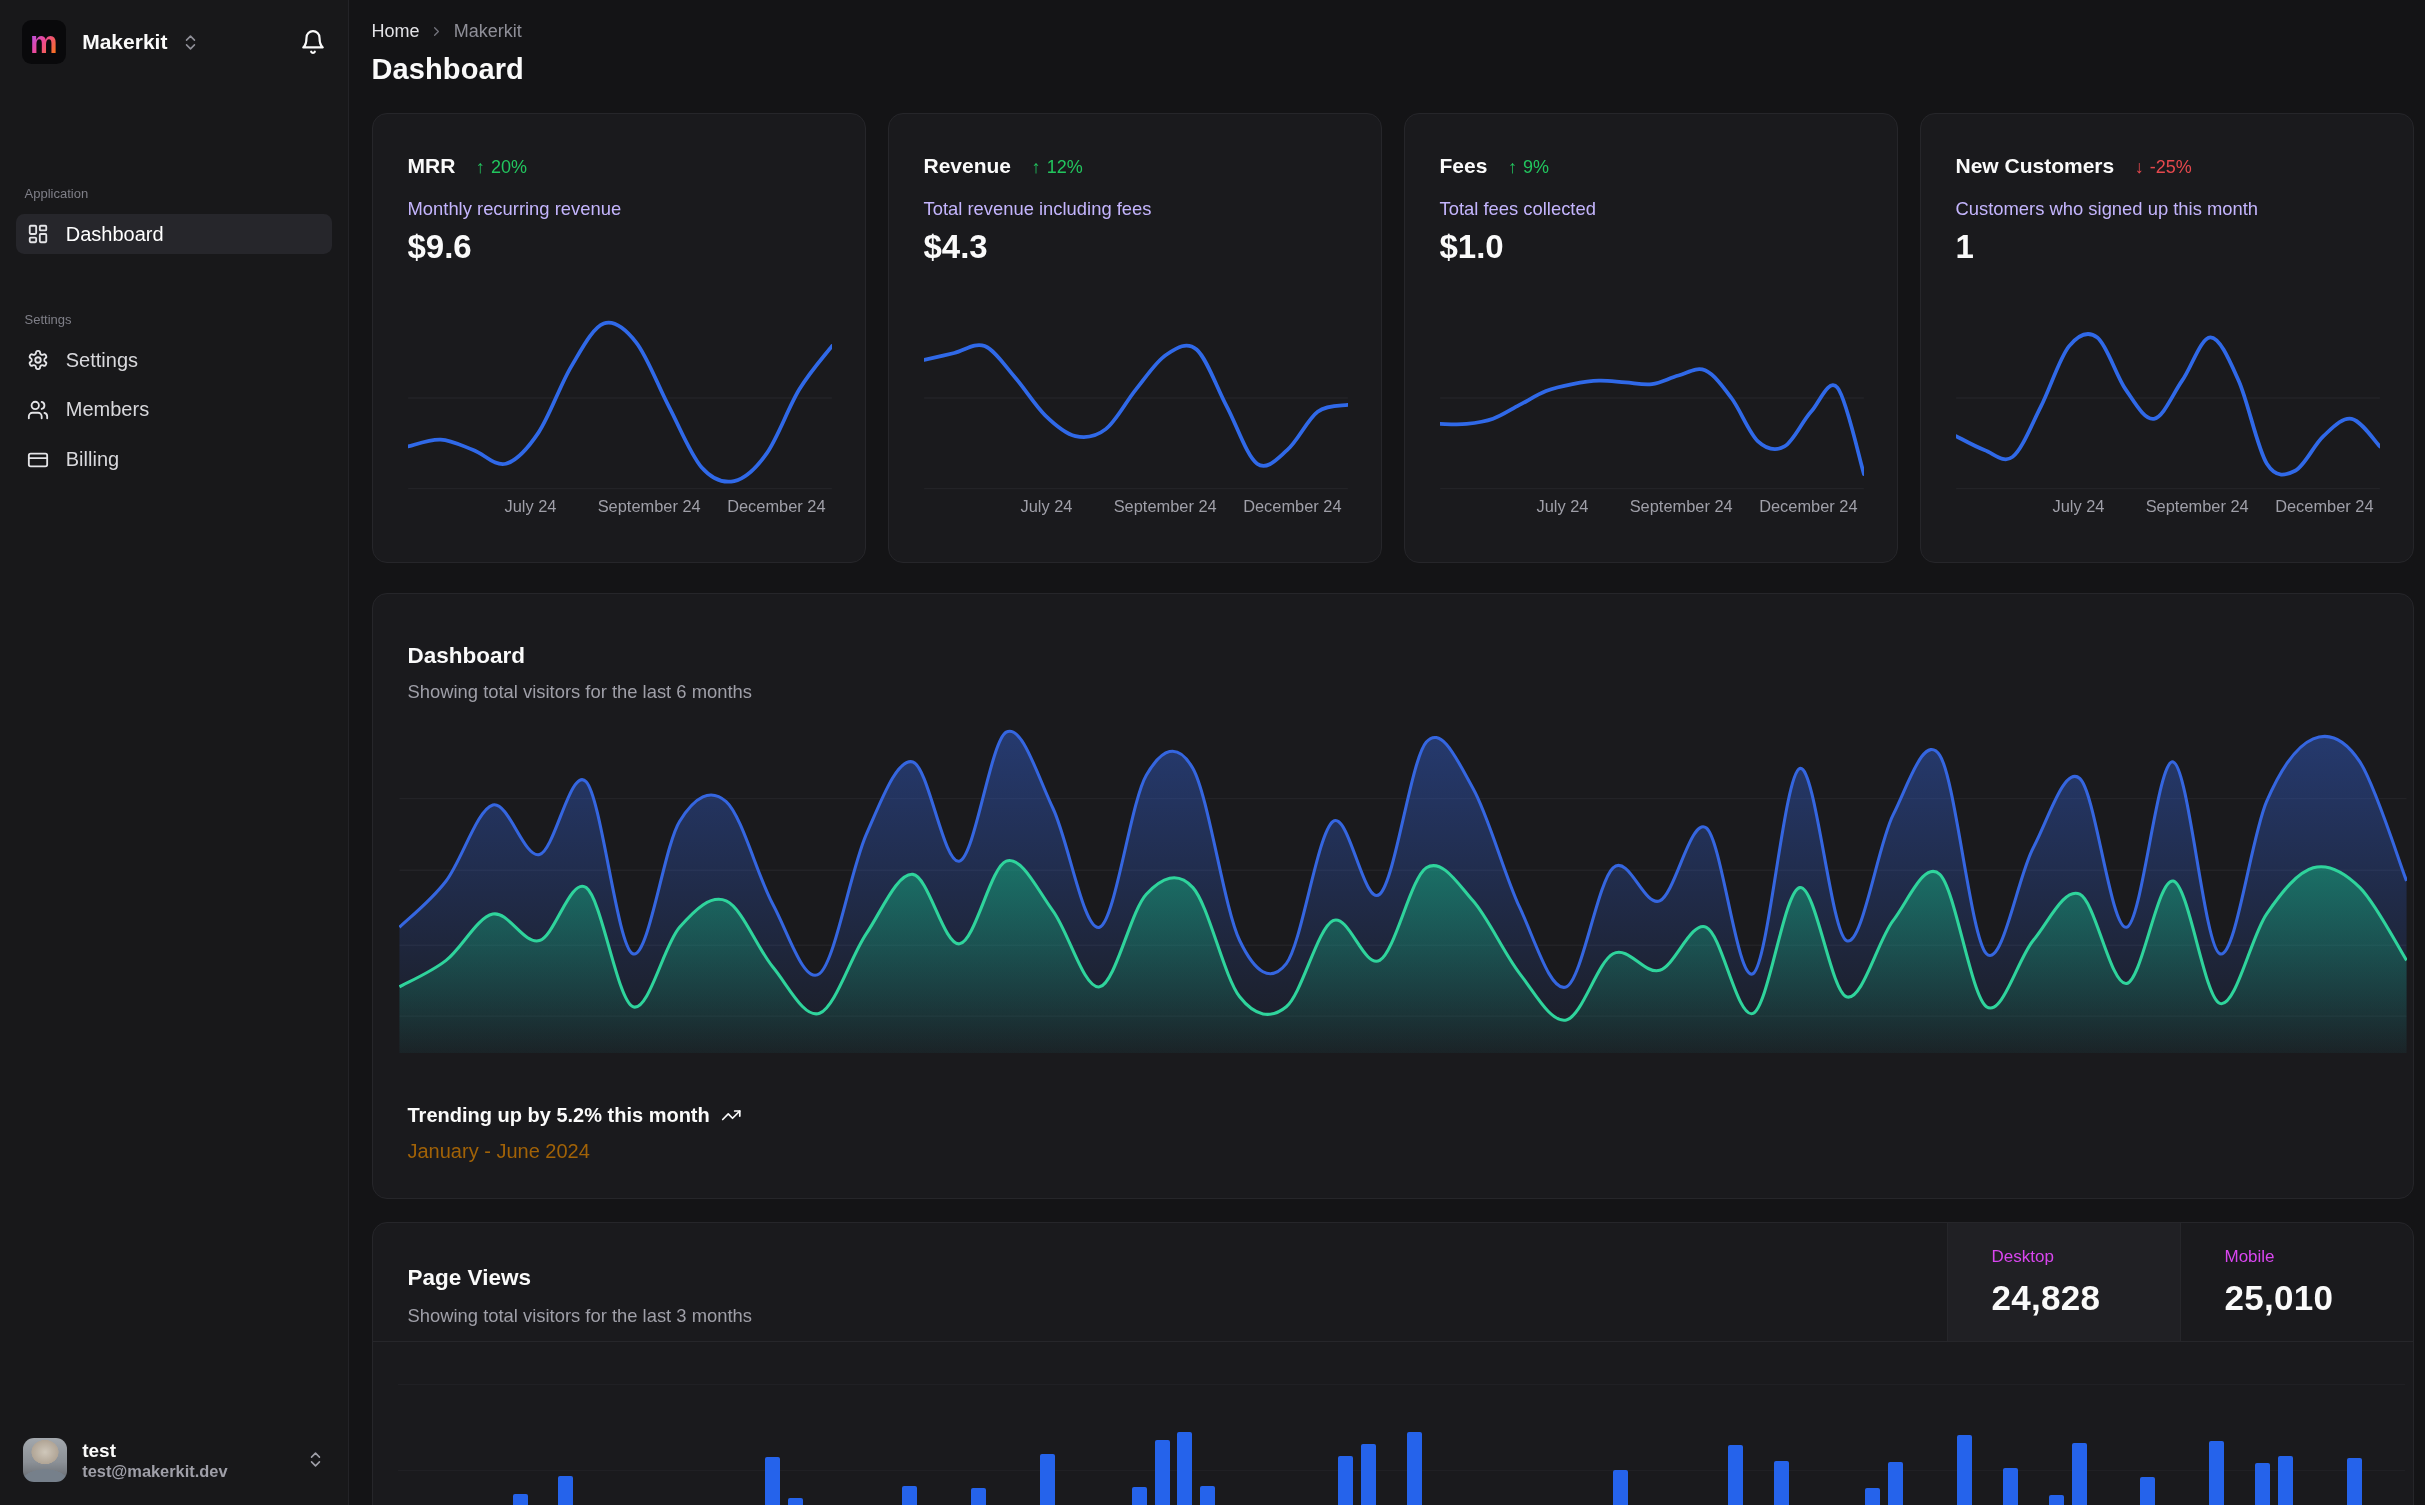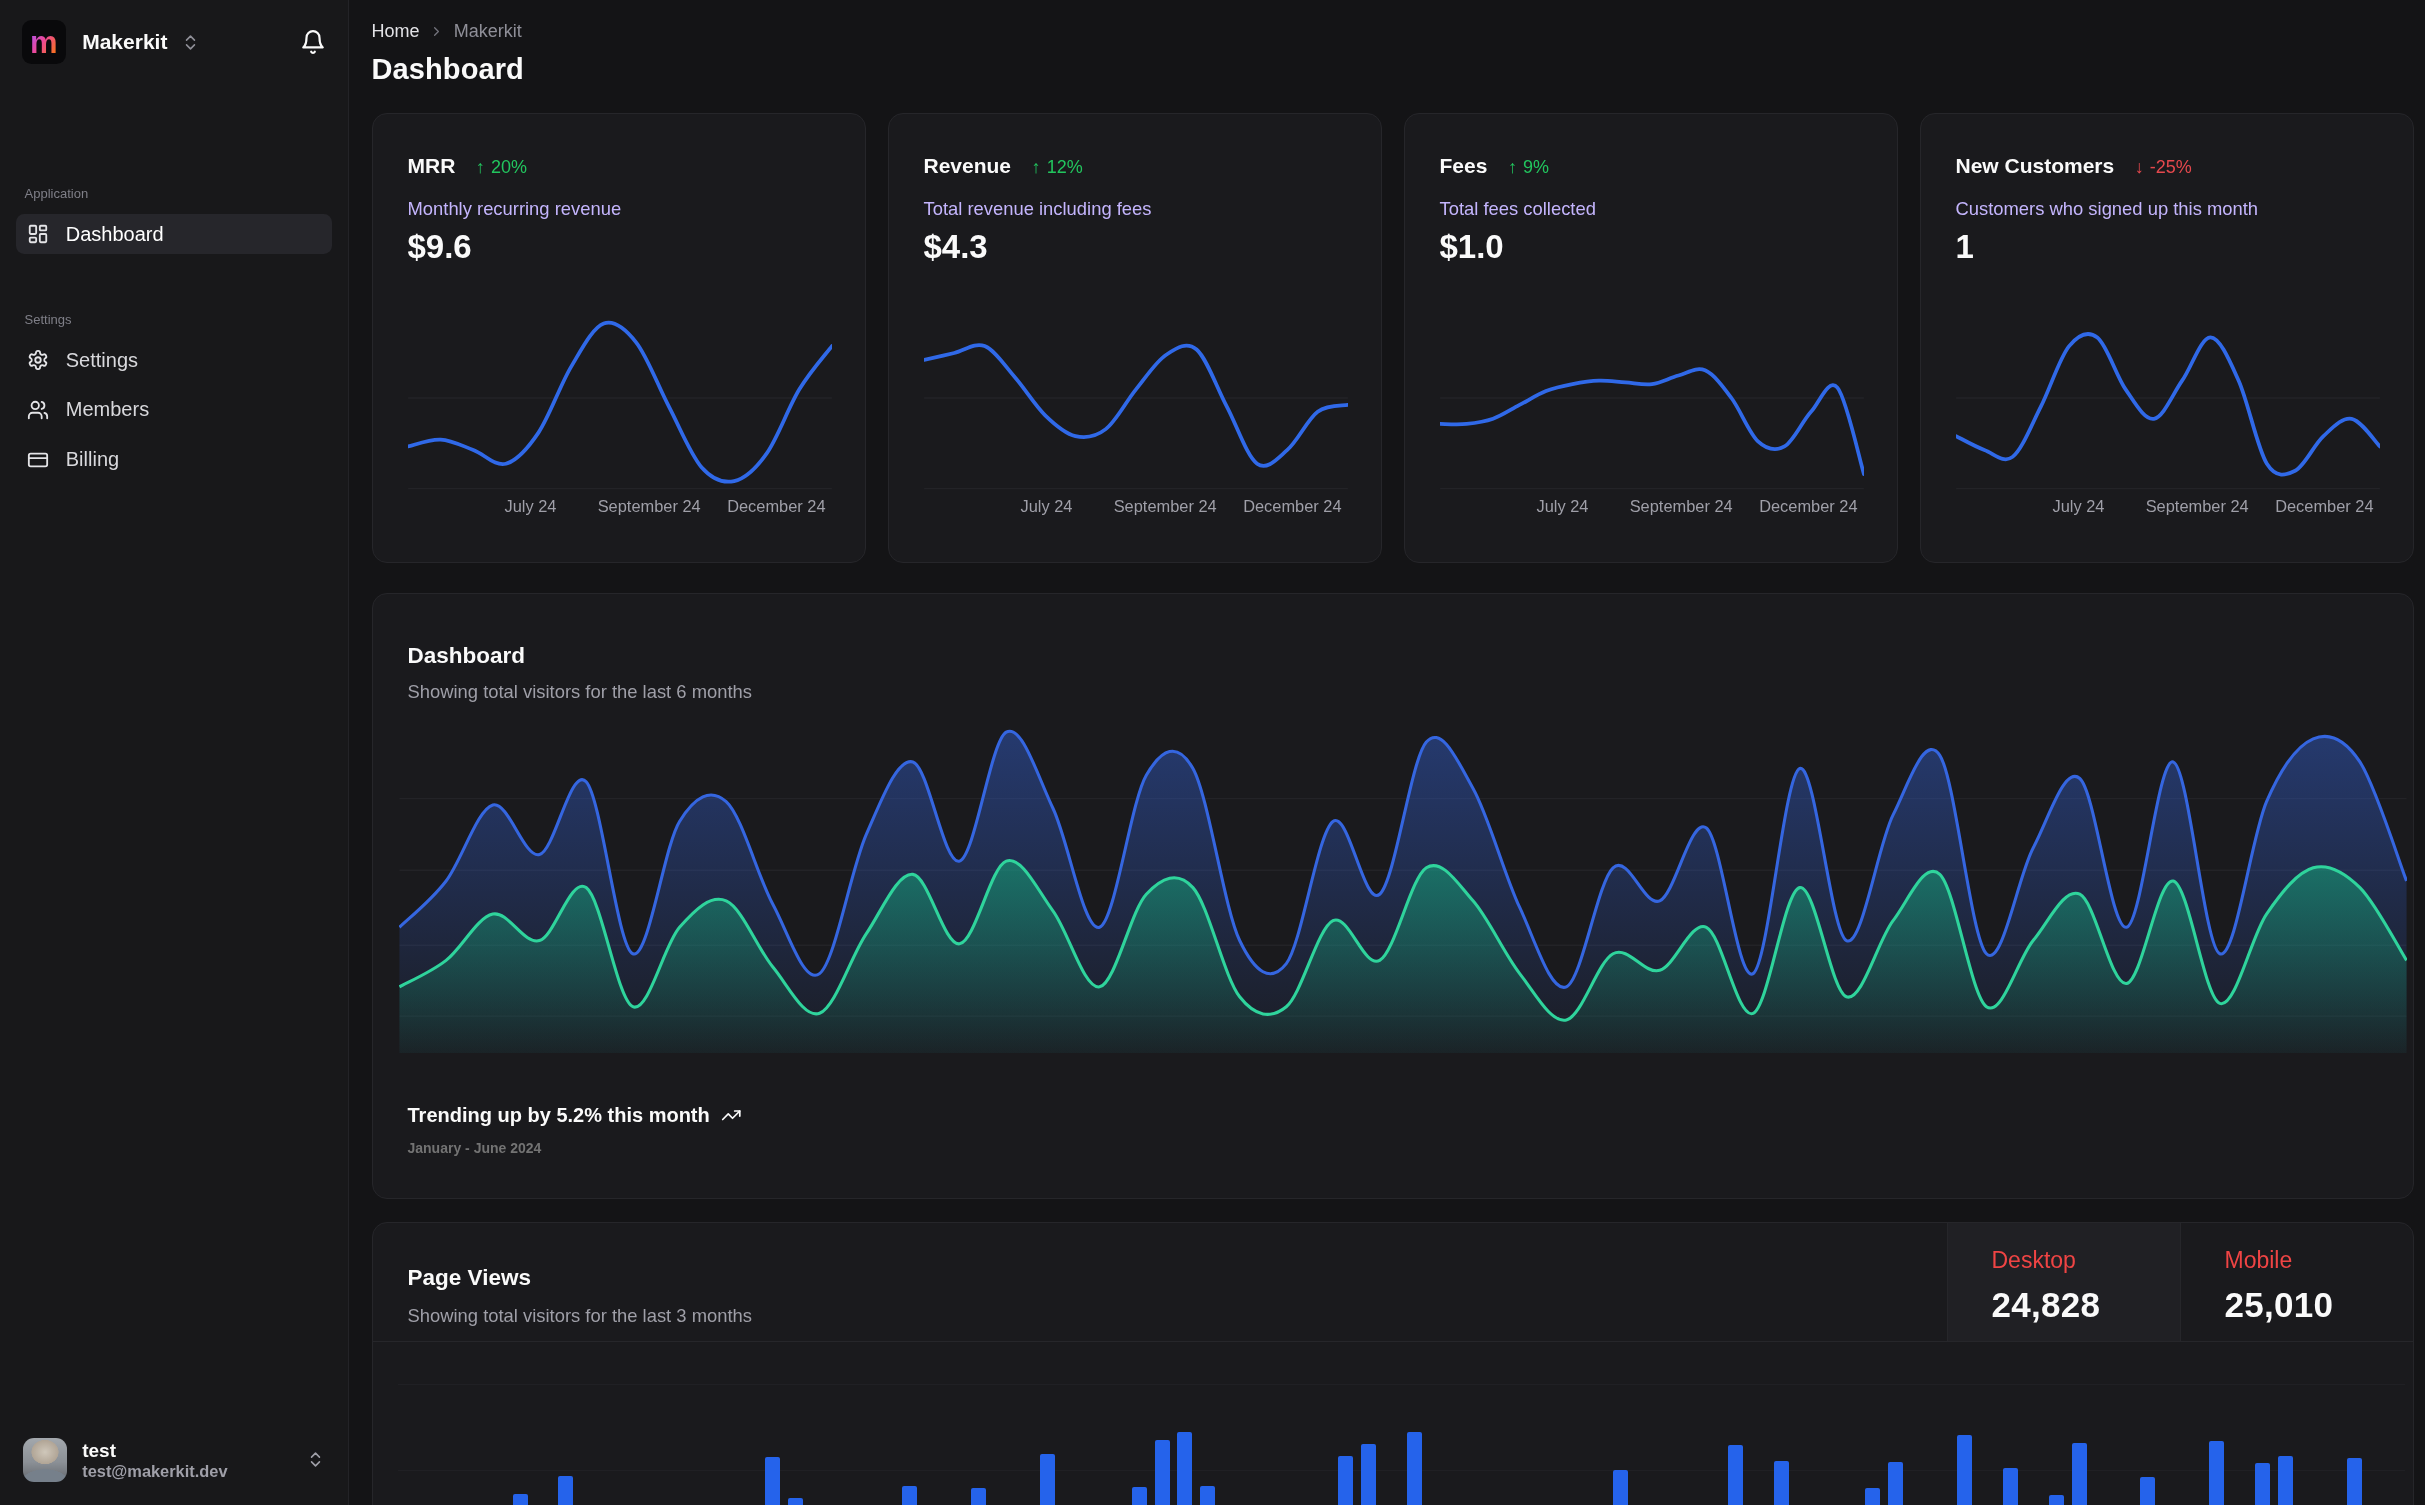--- a/index.html
+++ b/index.html
@@ -72,31 +72,31 @@
   .tick-0 { left:29%; } .tick-1 { left:57%; } .tick-2 { left:87%; }
 
   
   .visitors-card { width:2042px; height:606px; margin-top:30px; position:relative; }
   .v-title { font-size:22.5px; font-weight:700; position:absolute; left:35px; top:49px; }
   .v-sub { position:absolute; left:35px; top:87px; font-size:18.4px; color:#9f9fa8; }
   .v-chart { position:absolute; left:26px; top:118px; width:2008px; height:341px; }
   .v-footer-bold { position:absolute; left:35px; top:510px; font-size:20px; font-weight:700;
     display:flex; align-items:center; gap:11px; }
   .v-footer-bold .ticon { display:flex; color:#fafafa; }
-  .v-footer-muted { position:absolute; left:35px; top:546px; font-size:14px; color:#737373;font-weight:bold; }
+  .v-footer-muted { position:absolute; left:35px; top:546px; font-size:20px; color:#a16207; }
 
   
   .pv-card { width:2042px; height:478px; margin-top:23px; position:relative; overflow:visible; }
   .pv-header { height:119px; border-bottom:1.4px solid #26262a; position:relative; }
   .pv-title { position:absolute; left:35px; top:42px; font-size:22.5px; font-weight:700; }
   .pv-sub { position:absolute; left:35px; top:82px; font-size:18.4px; color:#9f9fa8; }
   .pv-tabs { position:absolute; right:0; top:0; height:100%; display:flex; }
   .pv-tab { width:233px; height:100%; border-left:1.4px solid #26262a; padding:24.6px 0 0 44px; }
   .pv-tab.selected { background:#202024; }
-  .pv-tab-label { font-size:23px; color:#ef4444; }
+  .pv-tab-label { font-size:17px; color:#d946ef; }
   .pv-tab-value { font-size:35px; font-weight:700; margin-top:11px; letter-spacing:0.3px; }
   .pv-chart { position:absolute; left:25px; top:136px; width:2007px; height:341px; }
   .pv-grid { position:absolute; left:0; width:100%; height:1.4px; background:#202024; }
   .pv-grid.g1 { top:25px; } .pv-grid.g2 { top:111px; }
   .bar { position:absolute; bottom:0; width:15.7px; background:#2563eb; border-radius:2px 2px 0 0; }
 
   svg.chart { display:block; width:100%; height:100%; }
 </style>
 </head>
 <body>

